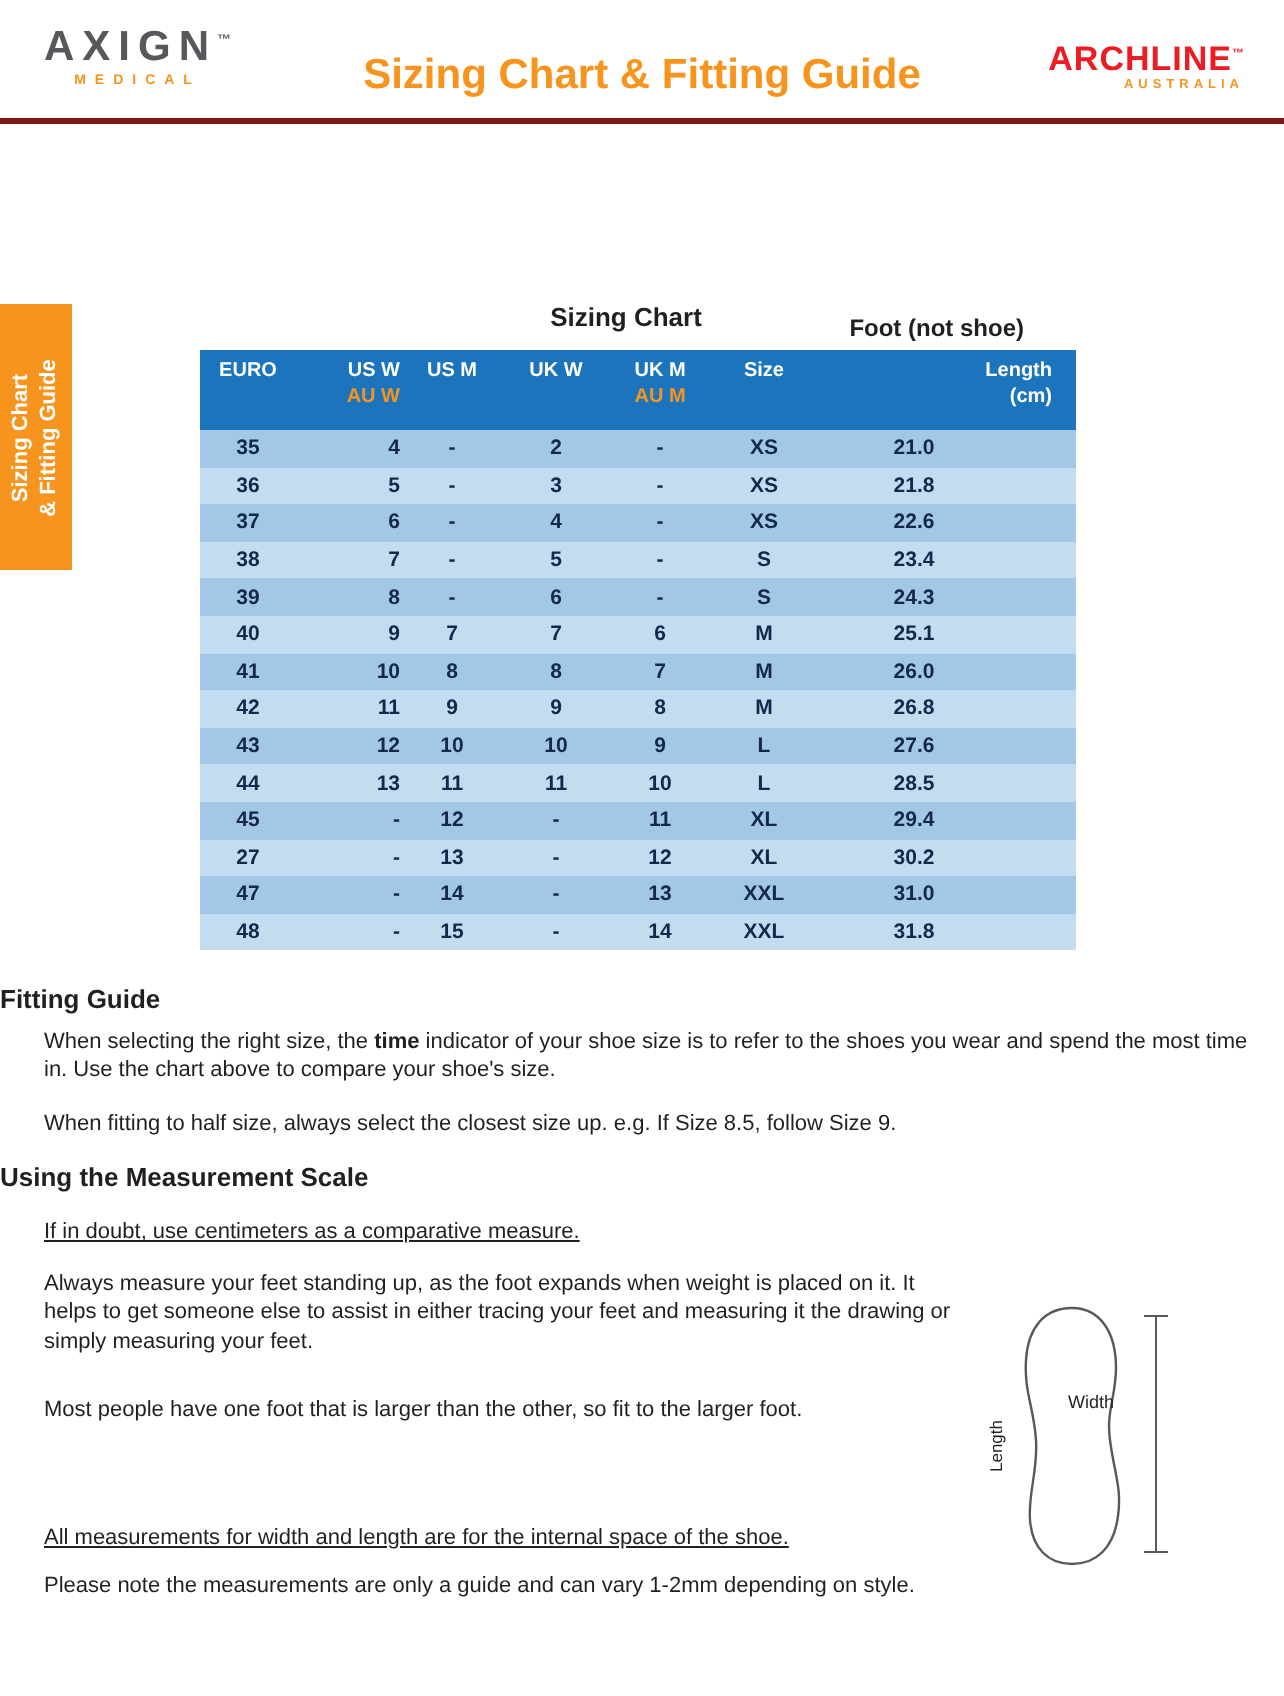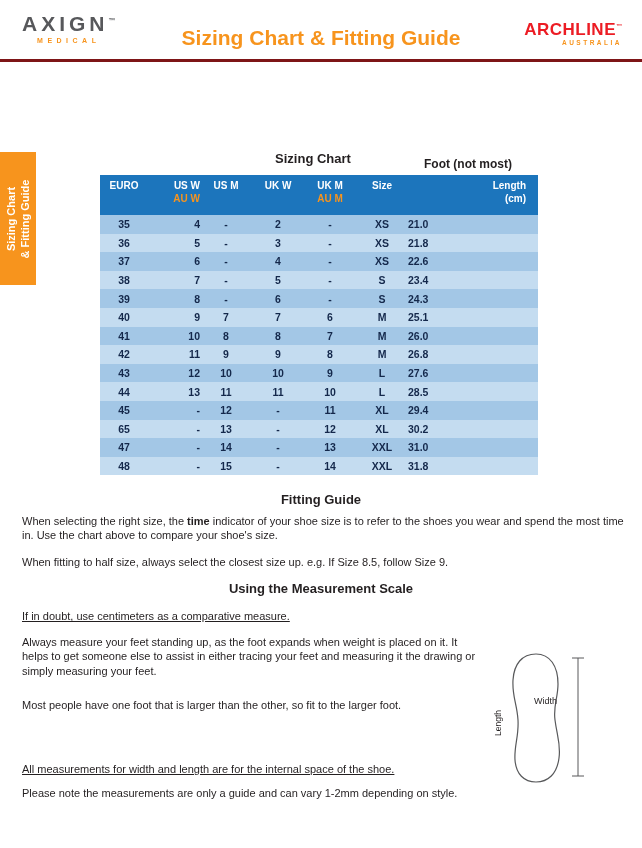--- a/index.html
+++ b/index.html
@@ -44,26 +44,26 @@
   .sizing-table th:nth-child(3),.sizing-table td:nth-child(3){width:52px;text-align:center;}
   .sizing-table th:nth-child(4),.sizing-table td:nth-child(4){width:52px;}
   .sizing-table th:nth-child(5),.sizing-table td:nth-child(5){width:52px;}
   .sizing-table th:nth-child(6),.sizing-table td:nth-child(6){width:52px;}
   .sizing-table th:nth-child(7),.sizing-table td:nth-child(7){width:118px;}
   .sizing-table thead th{background:var(--table-blue);color:#fff;font-size:10px;font-weight:700;
     height:36px;vertical-align:top;padding:4px 0 0 0;text-align:center;line-height:1.3;}
   .sizing-table thead th:nth-child(7){text-align:right;padding-right:12px;}
   .sizing-table thead th .l2.orange{color:var(--orange);}
   .sizing-table td{height:18.6px;padding:0;text-align:center;font-size:10.5px;font-weight:700;color:var(--cell-ink);}
-  .sizing-table td:nth-child(7){text-align:left;padding-right:32px;}
+  .sizing-table td:nth-child(7){text-align:center;padding-right:32px;}
   .sizing-table tbody tr:nth-child(odd){background:var(--row-dark);}
   .sizing-table tbody tr:nth-child(even){background:var(--row-light);}
 
   
-  .section-heading{position:absolute;left:0;right:0;text-align:center;font-size:13px;font-weight:700;color:var(--ink);}
+  .section-heading{position:absolute;left:0;right:0;font-size:13px;font-weight:700;color:var(--ink);}
   .para{position:absolute;left:22px;font-size:11px;line-height:1.3;color:var(--ink);}
   .h-fitting{top:492px;}
   .p-fg1{top:514px;width:604px;}
   .p-fg2{top:555px;width:604px;}
   .h-measure{top:581px;}
   .p-m1{top:609px;width:604px;text-decoration:underline;}
   .p-m2{top:635px;width:462px;}
   .p-m3{top:698px;width:462px;}
   .p-m4{top:762px;width:604px;text-decoration:underline;}
   .p-m5{top:786px;width:604px;}
@@ -91,21 +91,21 @@
   <div class="divider"></div>
 
   <div class="side-tab">
     <div class="side-tab-label">
       <span>Sizing Chart</span>
       <span>&amp; Fitting Guide</span>
     </div>
   </div>
 
   <div class="chart-title">Sizing Chart</div>
-  <div class="foot-label">Foot (not most)</div>
+  <div class="foot-label">Foot (not shoe)</div>
 
   <table class="sizing-table">
     <thead>
         <tr>
           <th>
             <div>EURO</div>
           </th>
           <th>
             <div>US W</div>
             <div class="l2 orange">AU W</div>
@@ -223,21 +223,21 @@
         <tr>
           <td>45</td>
           <td>-</td>
           <td>12</td>
           <td>-</td>
           <td>11</td>
           <td>XL</td>
           <td>29.4</td>
         </tr>
         <tr>
-          <td>65</td>
+          <td>27</td>
           <td>-</td>
           <td>13</td>
           <td>-</td>
           <td>12</td>
           <td>XL</td>
           <td>30.2</td>
         </tr>
         <tr>
           <td>47</td>
           <td>-</td>

